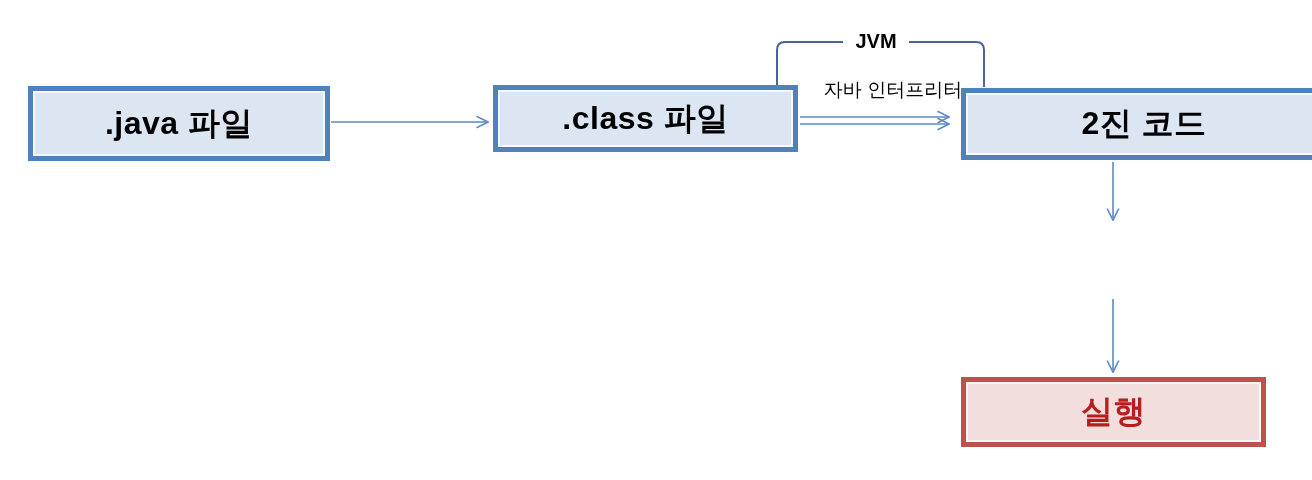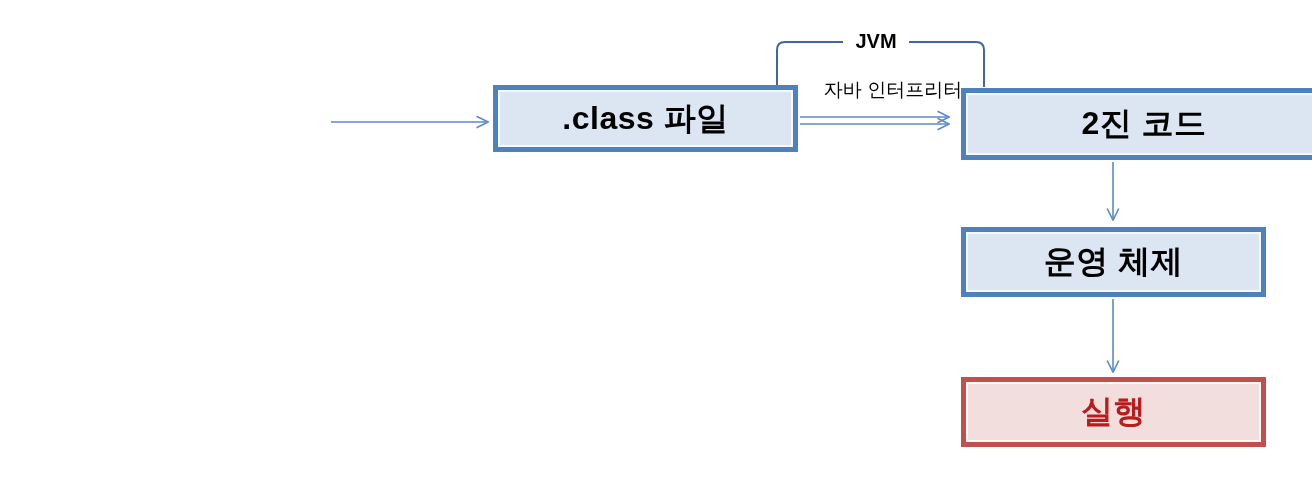--- a/index.html
+++ b/index.html
@@ -89,22 +89,22 @@
 
     <path d="M1113,162 V219" fill="none" stroke="#5e8ac7" stroke-width="1.6" marker-end="url(#ah)"></path>
 
     <path d="M1113,299 V371" fill="none" stroke="#5e8ac7" stroke-width="1.6" marker-end="url(#ah)"></path>
   </svg>
 
   <div class="label-jvm">JVM</div>
 
   <div class="edge-label label-interpreter">자바 인터프리터</div>
 
+  <div class="node node-java">.java 파일</div>
 
   <div class="node node-class">.class 파일</div>
 
   <div class="node node-binary">2진 코드</div>
 
-  <div class="node node-os">운영 체제</div>
 
   <div class="node node-run red">실행</div>
 
 </div>
 
 </body></html>

